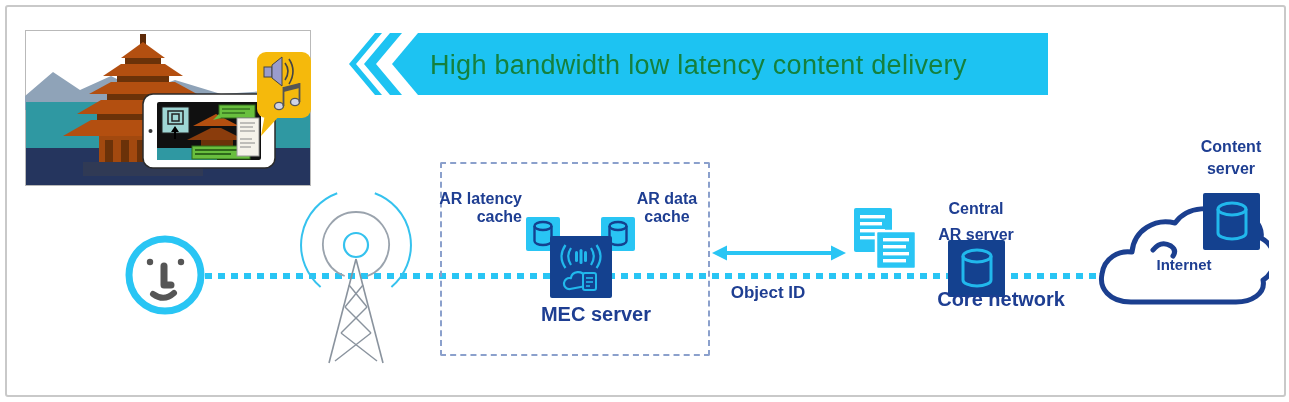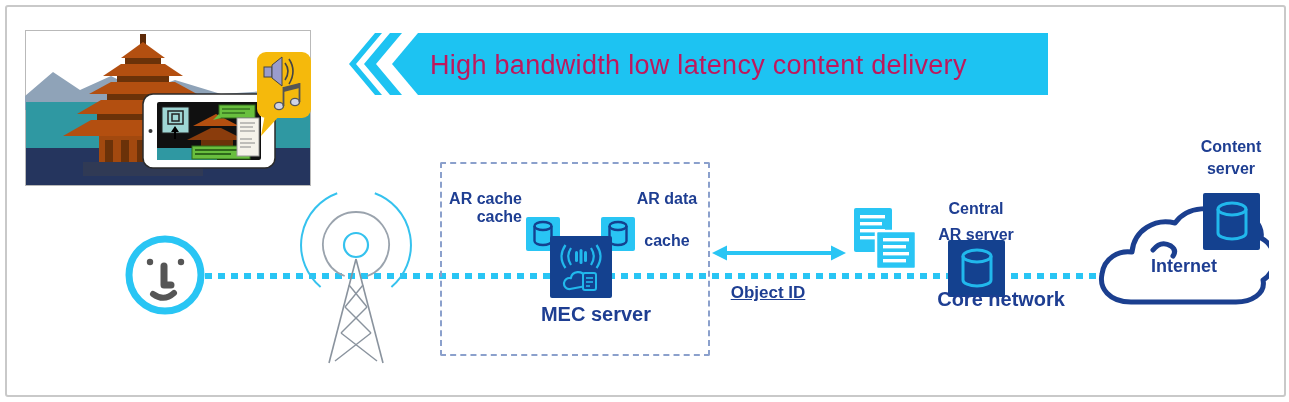--- a/index.html
+++ b/index.html
@@ -4,21 +4,21 @@
 <style>
   html,body{margin:0;padding:0;background:#fff;}
   body{font-family:"Liberation Sans",sans-serif;}
   .canvas{position:relative;width:1289px;height:402px;background:#fff;overflow:hidden;}
   .frame{position:absolute;left:5px;top:5px;width:1277px;height:388px;border:2px solid #c9c9c9;border-radius:3px;}
   .abs{position:absolute;}
   .label{color:#1e3e92;font-weight:bold;line-height:1.15;}
   .lbl-sm{font-size:16px;text-align:center;}
   .lbl-lg{font-size:20px;text-align:right;}
   .banner-text{position:absolute;left:430px;top:40px;width:620px;height:50px;
-    color:#be185d;font-size:27px;font-weight:400;letter-spacing:.3px;
+    color:#15803d;font-size:27px;font-weight:400;letter-spacing:.3px;
     display:flex;align-items:center;}
   .dotted-line{position:absolute;left:205px;top:273px;width:900px;height:6px;
     background:repeating-linear-gradient(90deg,#29c5f4 0 7px,transparent 7px 13px);}
   .dashed-box{position:absolute;left:440px;top:162px;width:266px;height:190px;
     border:2px dashed #8ba0cc;border-radius:2px;}
   .cache-sq{position:absolute;width:34px;height:34px;background:#29c5f4;border-radius:2px;
     display:flex;align-items:center;justify-content:center;}
   .navy-sq{position:absolute;background:#14418f;border-radius:2px;
     display:flex;align-items:center;justify-content:center;}
   .two-line{display:flex;flex-direction:column;}
@@ -144,31 +144,31 @@
     <line x1="80" y1="100" x2="62" y2="122" stroke="#8a939e" stroke-width="1.4"></line>
     <line x1="62" y1="122" x2="88" y2="148" stroke="#8a939e" stroke-width="1.4"></line>
     <line x1="84" y1="122" x2="58" y2="148" stroke="#8a939e" stroke-width="1.4"></line>
     <line x1="58" y1="148" x2="94" y2="176" stroke="#8a939e" stroke-width="1.4"></line>
     <line x1="88" y1="148" x2="52" y2="176" stroke="#8a939e" stroke-width="1.4"></line>
   </svg>
 
   <div class="dashed-box"></div>
 
   <div class="abs label lbl-sm two-line" style="left:430px;top:190px;width:92px;text-align:right;">
-    <span>AR cache</span>
+    <span>AR latency</span>
     <span>cache</span>
   </div>
   <div class="cache-sq" style="left:526px;top:217px;">
     <svg width="26" height="28" viewBox="0 0 26 28">
       <ellipse cx="13" cy="6" rx="8.5" ry="4" fill="none" stroke="#14418f" stroke-width="2.4"></ellipse>
       <path d="M4.5,6 L4.5,21 A8.5,4 0 0 0 21.5,21 L21.5,6" fill="none" stroke="#14418f" stroke-width="2.4"></path>
     </svg>
   </div>
 
-  <div class="abs label lbl-sm two-line" style="left:626px;top:190px;width:82px;text-align:center;gap:24px;">
+  <div class="abs label lbl-sm two-line" style="left:626px;top:190px;width:82px;text-align:center;">
     <span>AR data</span>
     <span>cache</span>
   </div>
   <div class="cache-sq" style="left:601px;top:217px;">
     <svg width="26" height="28" viewBox="0 0 26 28">
       <ellipse cx="13" cy="6" rx="8.5" ry="4" fill="none" stroke="#14418f" stroke-width="2.4"></ellipse>
       <path d="M4.5,6 L4.5,21 A8.5,4 0 0 0 21.5,21 L21.5,6" fill="none" stroke="#14418f" stroke-width="2.4"></path>
     </svg>
   </div>
 
@@ -188,21 +188,21 @@
       <line x1="36" y1="50" x2="40" y2="50" stroke="#21b8ec" stroke-width="1.6"></line>
     </svg>
   </div>
   <div class="abs label lbl-lg" style="left:511px;top:303px;width:140px;">MEC server</div>
 
   <svg class="abs" style="left:712px;top:244px;" width="134" height="18" viewBox="0 0 134 18">
     <line x1="12" y1="9" x2="122" y2="9" stroke="#29c5f4" stroke-width="4"></line>
     <polygon points="0,9 15,1.5 15,16.5" fill="#29c5f4"></polygon>
     <polygon points="134,9 119,1.5 119,16.5" fill="#29c5f4"></polygon>
   </svg>
-  <div class="abs label" style="left:710px;top:283px;width:116px;font-size:17px;text-align:center;text-decoration:underline;">Object ID</div>
+  <div class="abs label" style="left:710px;top:283px;width:116px;font-size:17px;text-align:center;">Object ID</div>
 
   <svg class="abs" style="left:852px;top:206px;" width="66" height="64" viewBox="0 0 66 64">
     <rect x="2" y="2" width="38" height="44" rx="2" fill="#29c5f4"></rect>
     <rect x="8" y="9" width="25" height="3.4" fill="#fff"></rect>
     <rect x="8" y="16" width="22" height="3.4" fill="#fff"></rect>
     <rect x="8" y="23" width="25" height="3.4" fill="#fff"></rect>
     <rect x="8" y="30" width="22" height="3.4" fill="#fff"></rect>
     <rect x="24" y="25" width="40" height="38" rx="2" fill="#29c5f4" stroke="#ffffff" stroke-width="2.5"></rect>
     <rect x="31" y="32" width="26" height="3.4" fill="#fff"></rect>
     <rect x="31" y="39" width="23" height="3.4" fill="#fff"></rect>
@@ -226,21 +226,21 @@
     <path d="M38,104
              C 16,104 6,90 9,76
              C 11,60 26,52 39,54
              C 41,32 62,20 82,25
              C 94,8 122,6 137,20
              C 152,10 171,24 168,40
              C 184,48 186,72 170,82
              C 173,96 158,104 143,104 Z" fill="#ffffff" stroke="#1b3f8f" stroke-width="5" stroke-linejoin="round"></path>
     <path d="M60,52 Q68,42 78,48 Q84,52 80,58" fill="none" stroke="#1b3f8f" stroke-width="5" stroke-linecap="round"></path>
   </svg>
-  <div class="abs label" style="left:1124px;top:256px;width:120px;font-size:18px;text-align:center;">Internet</div>
+  <div class="abs label" style="left:1124px;top:256px;width:120px;font-size:15px;text-align:center;">Internet</div>
 
   <div class="abs label lbl-sm two-line" style="left:1171px;top:138px;width:120px;">
     <span style="margin-bottom:4px;">Content</span>
     <span>server</span>
   </div>
   <div class="navy-sq" style="left:1203px;top:193px;width:57px;height:57px;">
     <svg width="42" height="44" viewBox="0 0 42 44">
       <ellipse cx="21" cy="9" rx="14" ry="6" fill="none" stroke="#21b8ec" stroke-width="3"></ellipse>
       <path d="M7,9 L7,33 A14,6 0 0 0 35,33 L35,9" fill="none" stroke="#21b8ec" stroke-width="3"></path>
     </svg>

